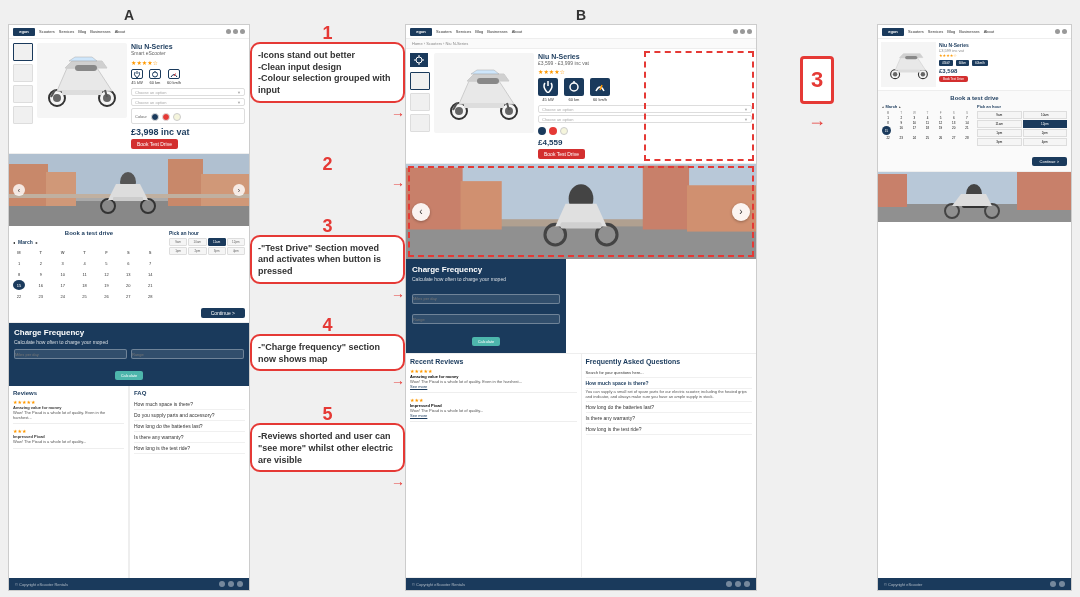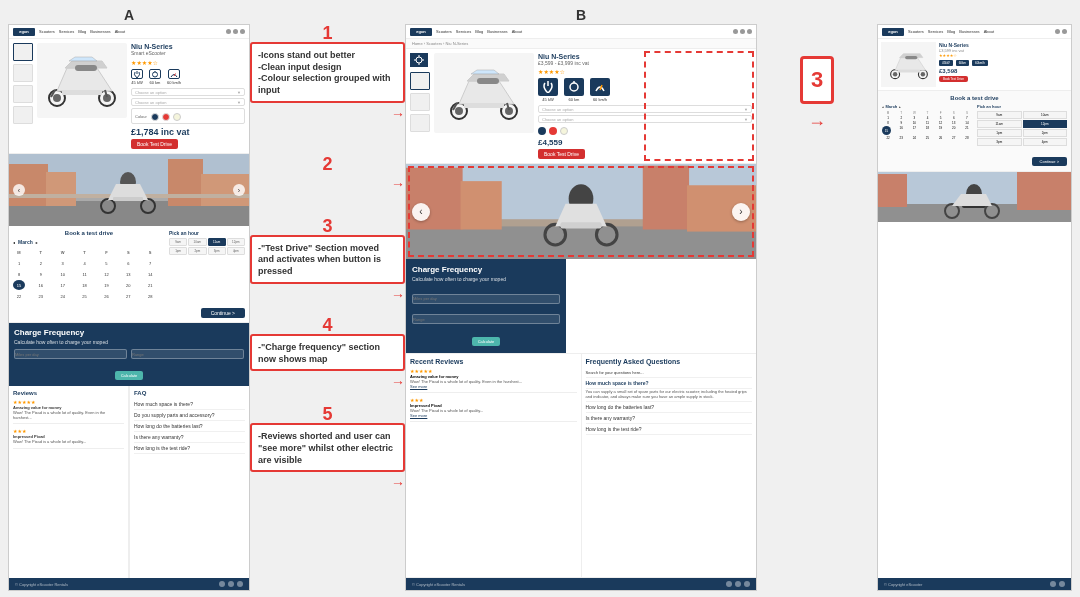--- a/index.html
+++ b/index.html
@@ -133,21 +133,21 @@
       border-radius: 2px;
       padding: 2px 6px;
       font-size: 5px;
       margin-top: 2px;
       cursor: pointer;
     }
 
     
     .annotation-box {
       border: 2px solid #e53935;
-      border-radius: 3px;
+      border-radius: 10px;
       padding: 4px 6px;
       background: white;
       position: relative;
     }
     .annotation-number {
       font-size: 18px;
       font-weight: bold;
       color: #e53935;
       text-align: center;
       line-height: 1;
@@ -599,21 +599,21 @@
           </div>
           
           <div style="border:1px solid #ddd;border-radius:2px;padding:2px 3px;margin-top:2px;display:flex;align-items:center;gap:4px;">
             <span style="font-size:4px;color:#666;">Colour</span>
             <div class="color-options">
               <div class="color-dot" style="background:#1a3a5c;"></div>
               <div class="color-dot" style="background:#e53935;"></div>
               <div class="color-dot" style="background:#f5f5dc;border-color:#ccc;"></div>
             </div>
           </div>
-          <div class="price-tag">£1,784 inc vat</div>
+          <div class="price-tag">£3,998 inc vat</div>
           <button class="btn-red">Book Test Drive</button>
         </div>
       </div>
 
       <div class="street-scene" style="height:72px;position:relative;">
 
         <svg width="100%" height="72" viewBox="0 0 242 72" preserveAspectRatio="xMidYMid slice">
           <rect width="242" height="72" fill="#b0c0d0"></rect>
 
           <rect x="0" y="45" width="242" height="27" fill="#888"></rect>

